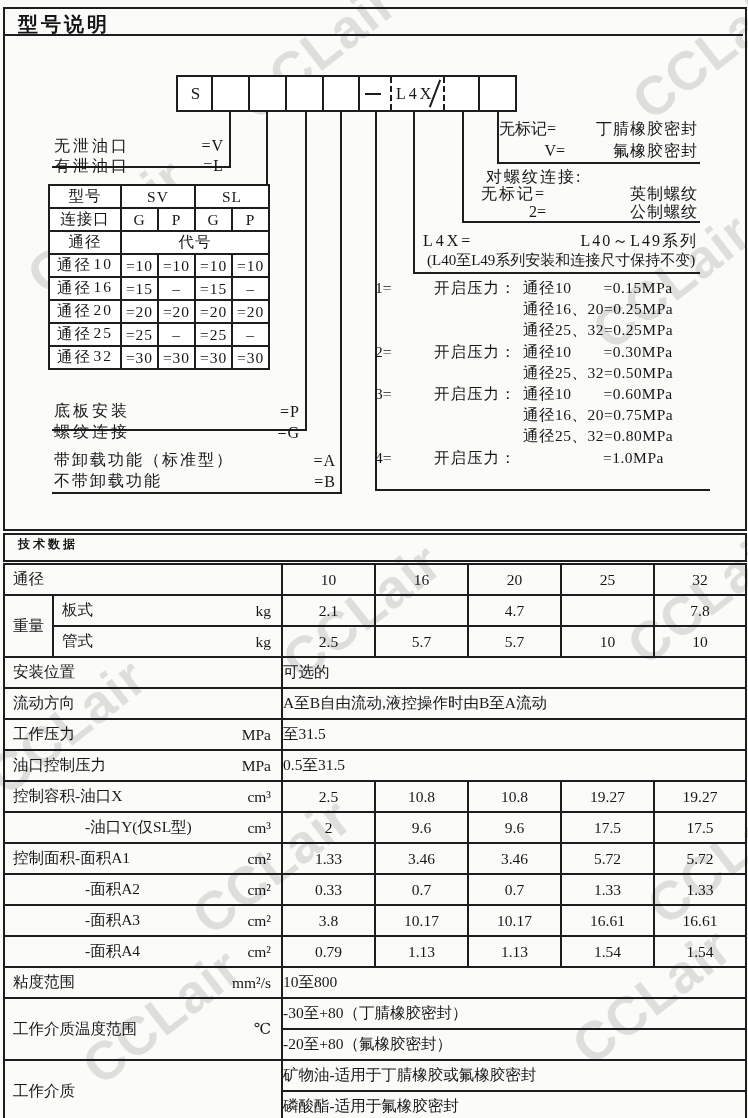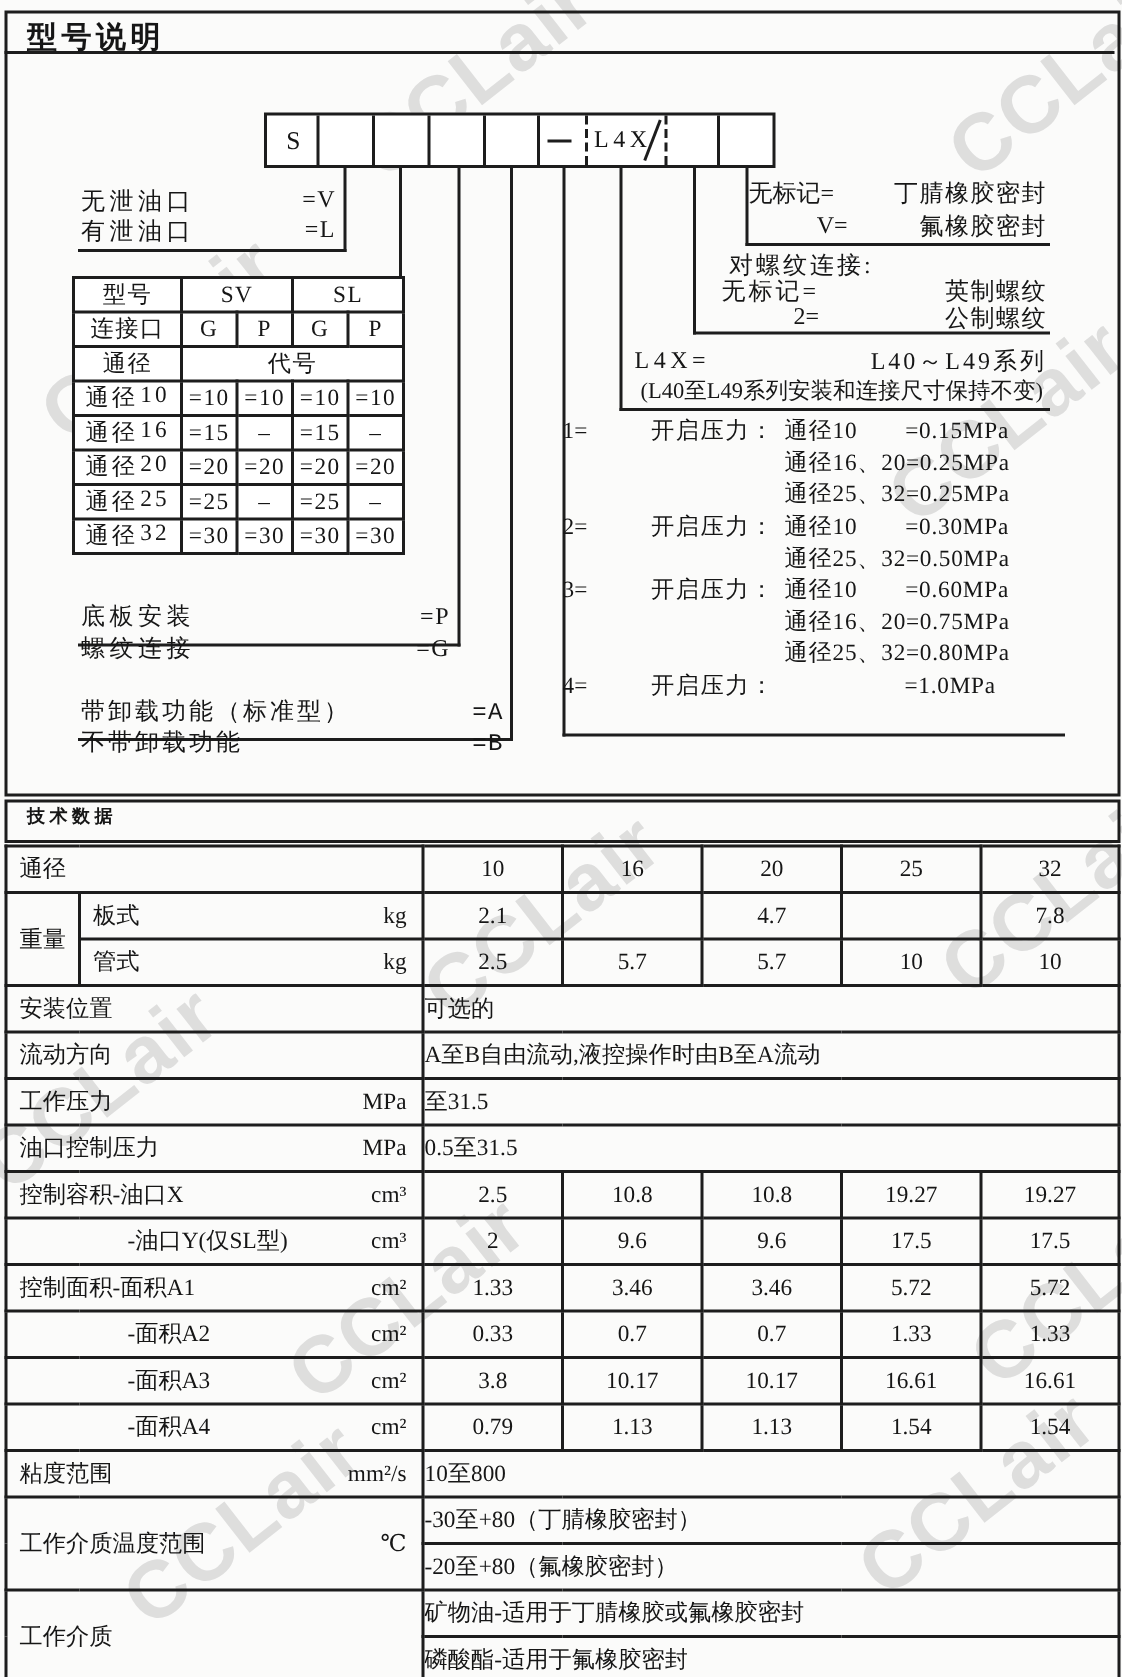--- a/index.html
+++ b/index.html
@@ -108,21 +108,21 @@
   <div class="vline" style="left:497px;top:110px;height:54px;"></div>
 
   <div class="hline" style="left:52px;top:166px;width:179px;"></div>
   <div class="hline" style="left:52px;top:429px;width:255px;"></div>
   <div class="hline" style="left:52px;top:492px;width:290px;"></div>
   <div class="hline" style="left:375px;top:489px;width:335px;"></div>
   <div class="hline" style="left:413px;top:272px;width:287px;"></div>
   <div class="hline" style="left:462px;top:221px;width:238px;"></div>
   <div class="hline" style="left:497px;top:162px;width:203px;"></div>
 
-  <div class="kvblock" style="left:54px;top:124px;width:170px;">
+  <div class="kvblock" style="left:54px;top:136px;width:170px;">
     <div class="kvrow" style="height:20px;">
       <span class="lab">无泄油口</span>
       <span class="code">=V</span>
     </div>
     <div class="kvrow" style="height:20px;">
       <span class="lab">有泄油口</span>
       <span class="code">=L</span>
     </div>
   </div>
 
@@ -218,21 +218,21 @@
     <div class="kvrow" style="height:21px;margin-top:16px;">
       <span class="lab">底板安装</span>
       <span class="code">=P</span>
     </div>
     <div class="kvrow" style="height:21px;">
       <span class="lab">螺纹连接</span>
       <span class="code">=G</span>
     </div>
   </div>
 
-  <div class="kvblock" style="left:54px;top:464px;width:282px;font-family:Liberation Mono, monospace;">
+  <div class="kvblock" style="left:54px;top:450px;width:282px;">
     <div class="kvrow" style="height:21px;">
       <span class="lab" style="letter-spacing:2px;">带卸载功能（标准型）</span>
       <span class="code">=A</span>
     </div>
     <div class="kvrow" style="height:21px;">
       <span class="lab" style="letter-spacing:2px;">不带卸载功能</span>
       <span class="code">=B</span>
     </div>
   </div>
 

